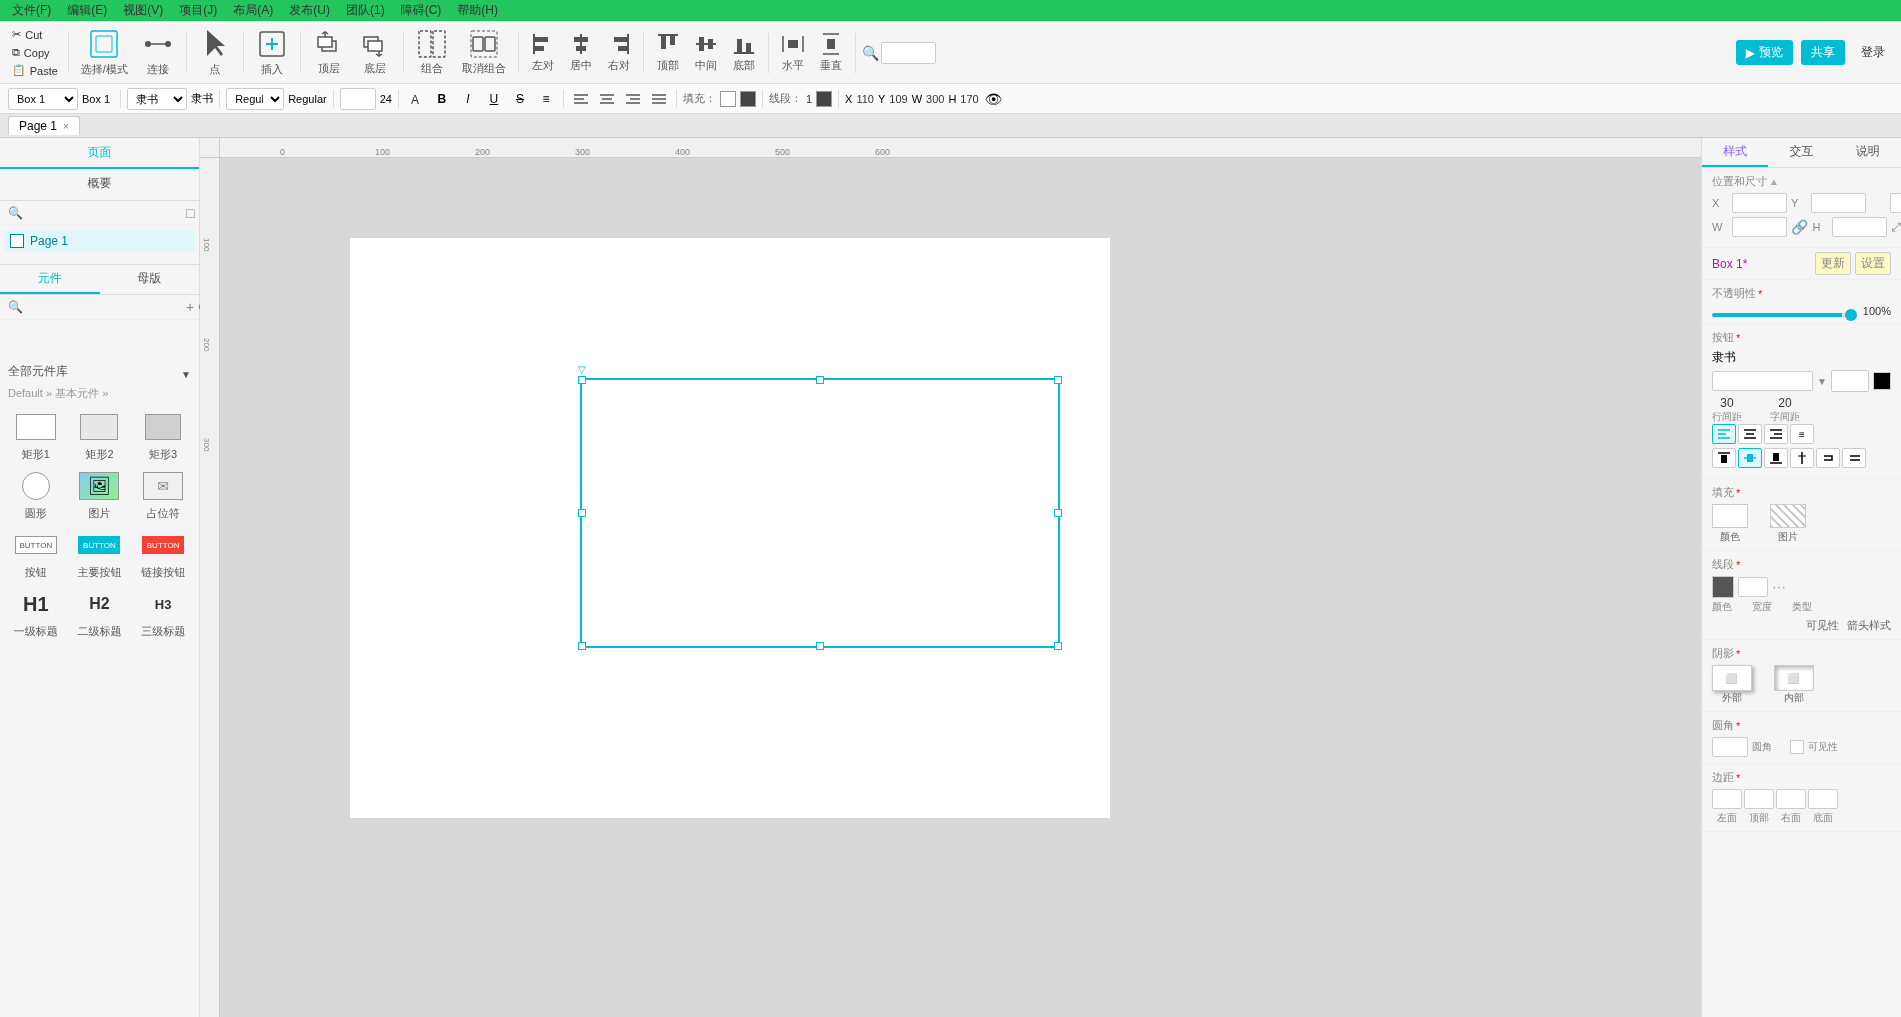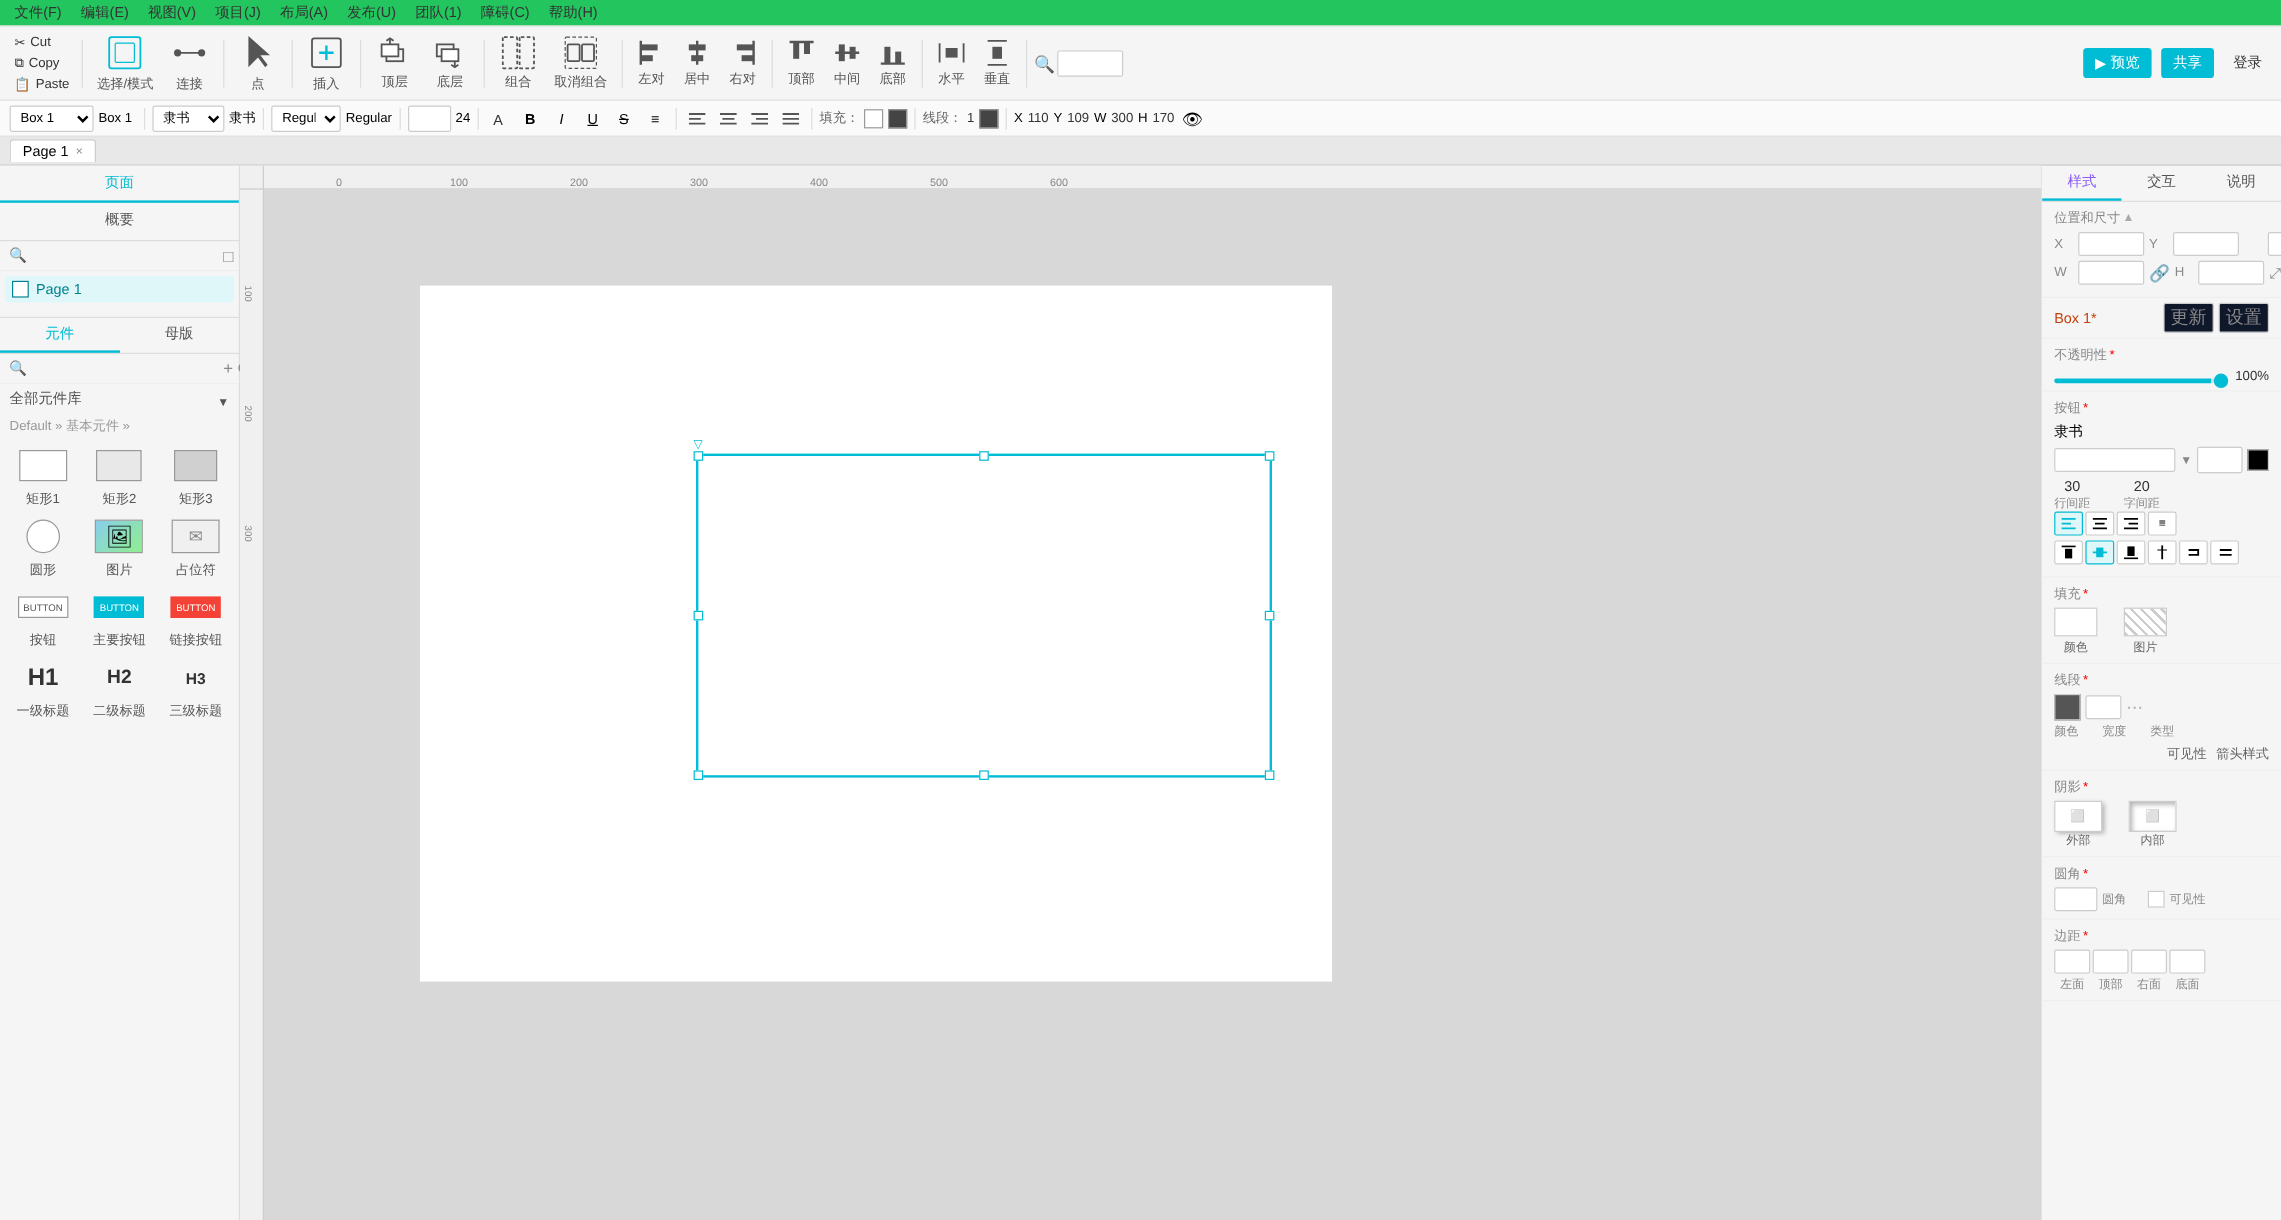--- a/index.html
+++ b/index.html
@@ -251,20 +251,21 @@
     .comp-search-bar span { cursor: pointer; color: #888; font-size: 14px; }
 
     .library-header {
       display: flex;
       align-items: flex-end;
       justify-content: space-between;
       padding: 4px 8px;
       font-size: 12px;
       color: #555;
       cursor: pointer;
+      margin-top: 39px;
     }
     .library-header .arrow { font-size: 10px; }
 
     .category-label {
       font-size: 11px;
       color: #999;
       padding: 2px 8px;
     }
 
     .component-grid {
@@ -707,25 +708,25 @@
     .padding-label { font-size: 10px; color: #888; }
 
     .right-header-row {
       display: flex;
       align-items: center;
       justify-content: space-between;
       padding: 4px 10px;
       border-bottom: 1px solid #eee;
     }
     .name-edit-btn {
-      font-size: 15px;
+      font-size: 12px;
       color: #888;
       cursor: pointer;
       border: 1px solid #ccc;
-      background: #0f172a;
+      background: #fef9c3;
       padding: 2px 5px;
       border-radius: 2px;
       text-align: center;
     }
     .btn-preview {
       background: #00bcd4;
       color: white;
       border: none;
       padding: 4px 10px;
       border-radius: 3px;
@@ -1293,21 +1294,21 @@
         <input class="prop-input" type="text" style="">
         <span style="font-size:14px;color:#888;">🔗</span>
         <span class="prop-label">H</span>
         <input class="prop-input" type="text" style="">
         <span style="font-size:12px;color:#888;">⤢</span>
 
       </div>
     </div>
 
     <div class="right-header-row">
-      <span style="font-size:12px;color:#c2410c;font-weight:500;">Box 1*</span>
+      <span style="font-size:12px;color:#a21caf;font-weight:500;">Box 1*</span>
       <div style="display:flex;gap:4px;">
         <button class="name-edit-btn">更新</button>
         <button class="name-edit-btn">设置</button>
       </div>
     </div>
 
     <div class="right-section">
       <div class="right-section-title">
         <span>不透明性</span>
         <span class="asterisk">*</span>

